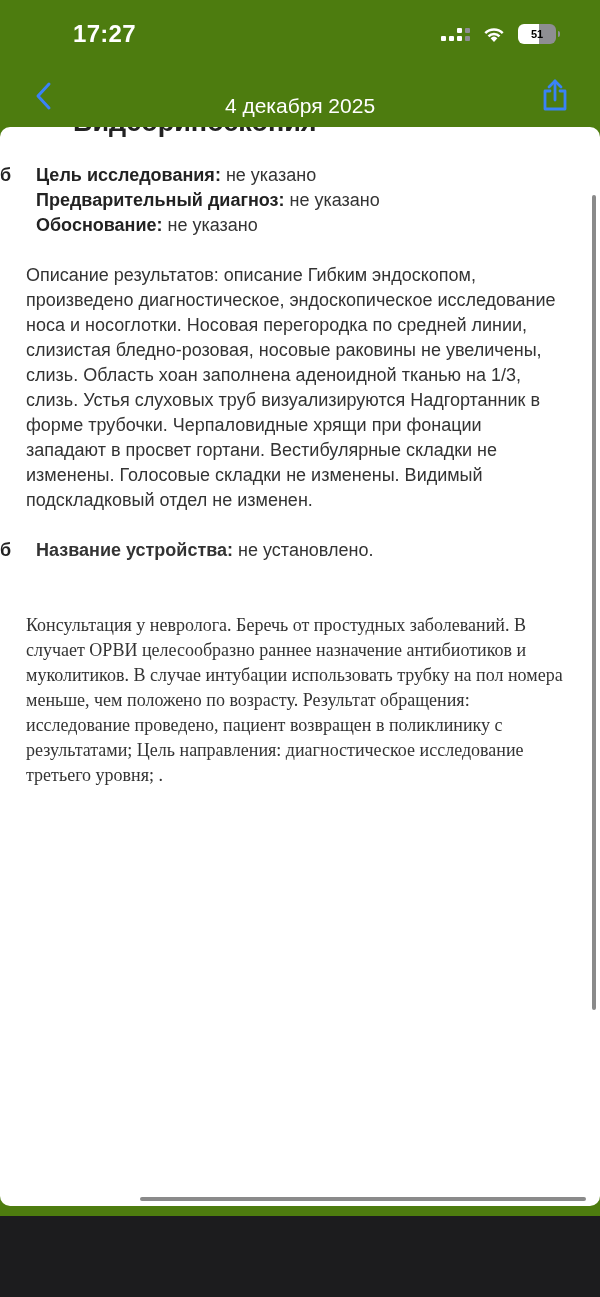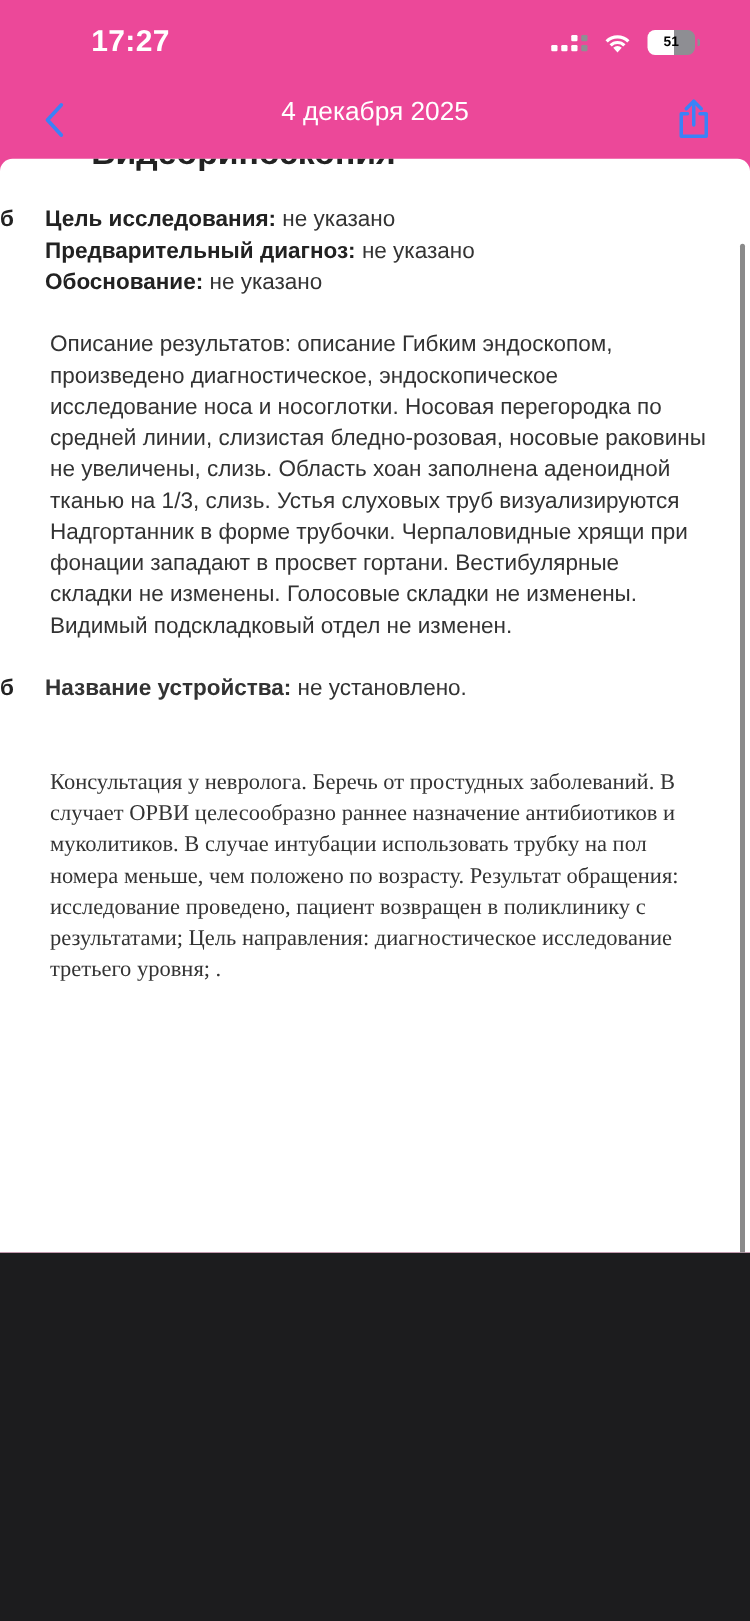--- a/index.html
+++ b/index.html
@@ -7,22 +7,22 @@
       padding: 0;
       width: 600px;
       height: 1297px;
       overflow: hidden;
       background: #1c1c1e;
       font-family: "Liberation Sans", sans-serif;
     }
     .screen {
       position: relative;
       width: 600px;
-      height: 1002px;
-      background: #ec4899;
+      height: 1216px;
+      background: #4d7c0f;
       overflow: hidden;
     }
     
     .status-bar {
       position: absolute;
       top: 0; left: 0; right: 0;
       height: 70px;
     }
     .status-time {
       position: absolute;
@@ -84,21 +84,21 @@
       position: absolute;
       left: 30px;
       top: 10px;
       width: 30px;
       height: 32px;
       cursor: pointer;
     }
     .nav-title {
       position: absolute;
       left: 0; right: 0;
-      top: 8px;
+      top: 24px;
       text-align: center;
       color: #ffffff;
       font-size: 21px;
       font-weight: 500;
     }
     .nav-share {
       position: absolute;
       right: 30px;
       top: 8px;
       width: 30px;
@@ -141,21 +141,21 @@
     .row-marker {
       position: absolute;
       left: 0;
       top: 0;
       font-weight: 700;
       color: #222;
     }
     .field { display: block; }
     .field b { color: #222; font-weight: 700; }
     .para {
-      padding-left: 40px;
+      padding-left: 26px;
       padding-right: 14px;
       margin-top: 25px;
     }
     .device-row { margin-top: 25px; }
     .recommend { margin-top: 50px; font-family: Liberation Serif, serif; }
     
     .v-scroll {
       position: absolute;
       right: 4px;
       top: 195px;

